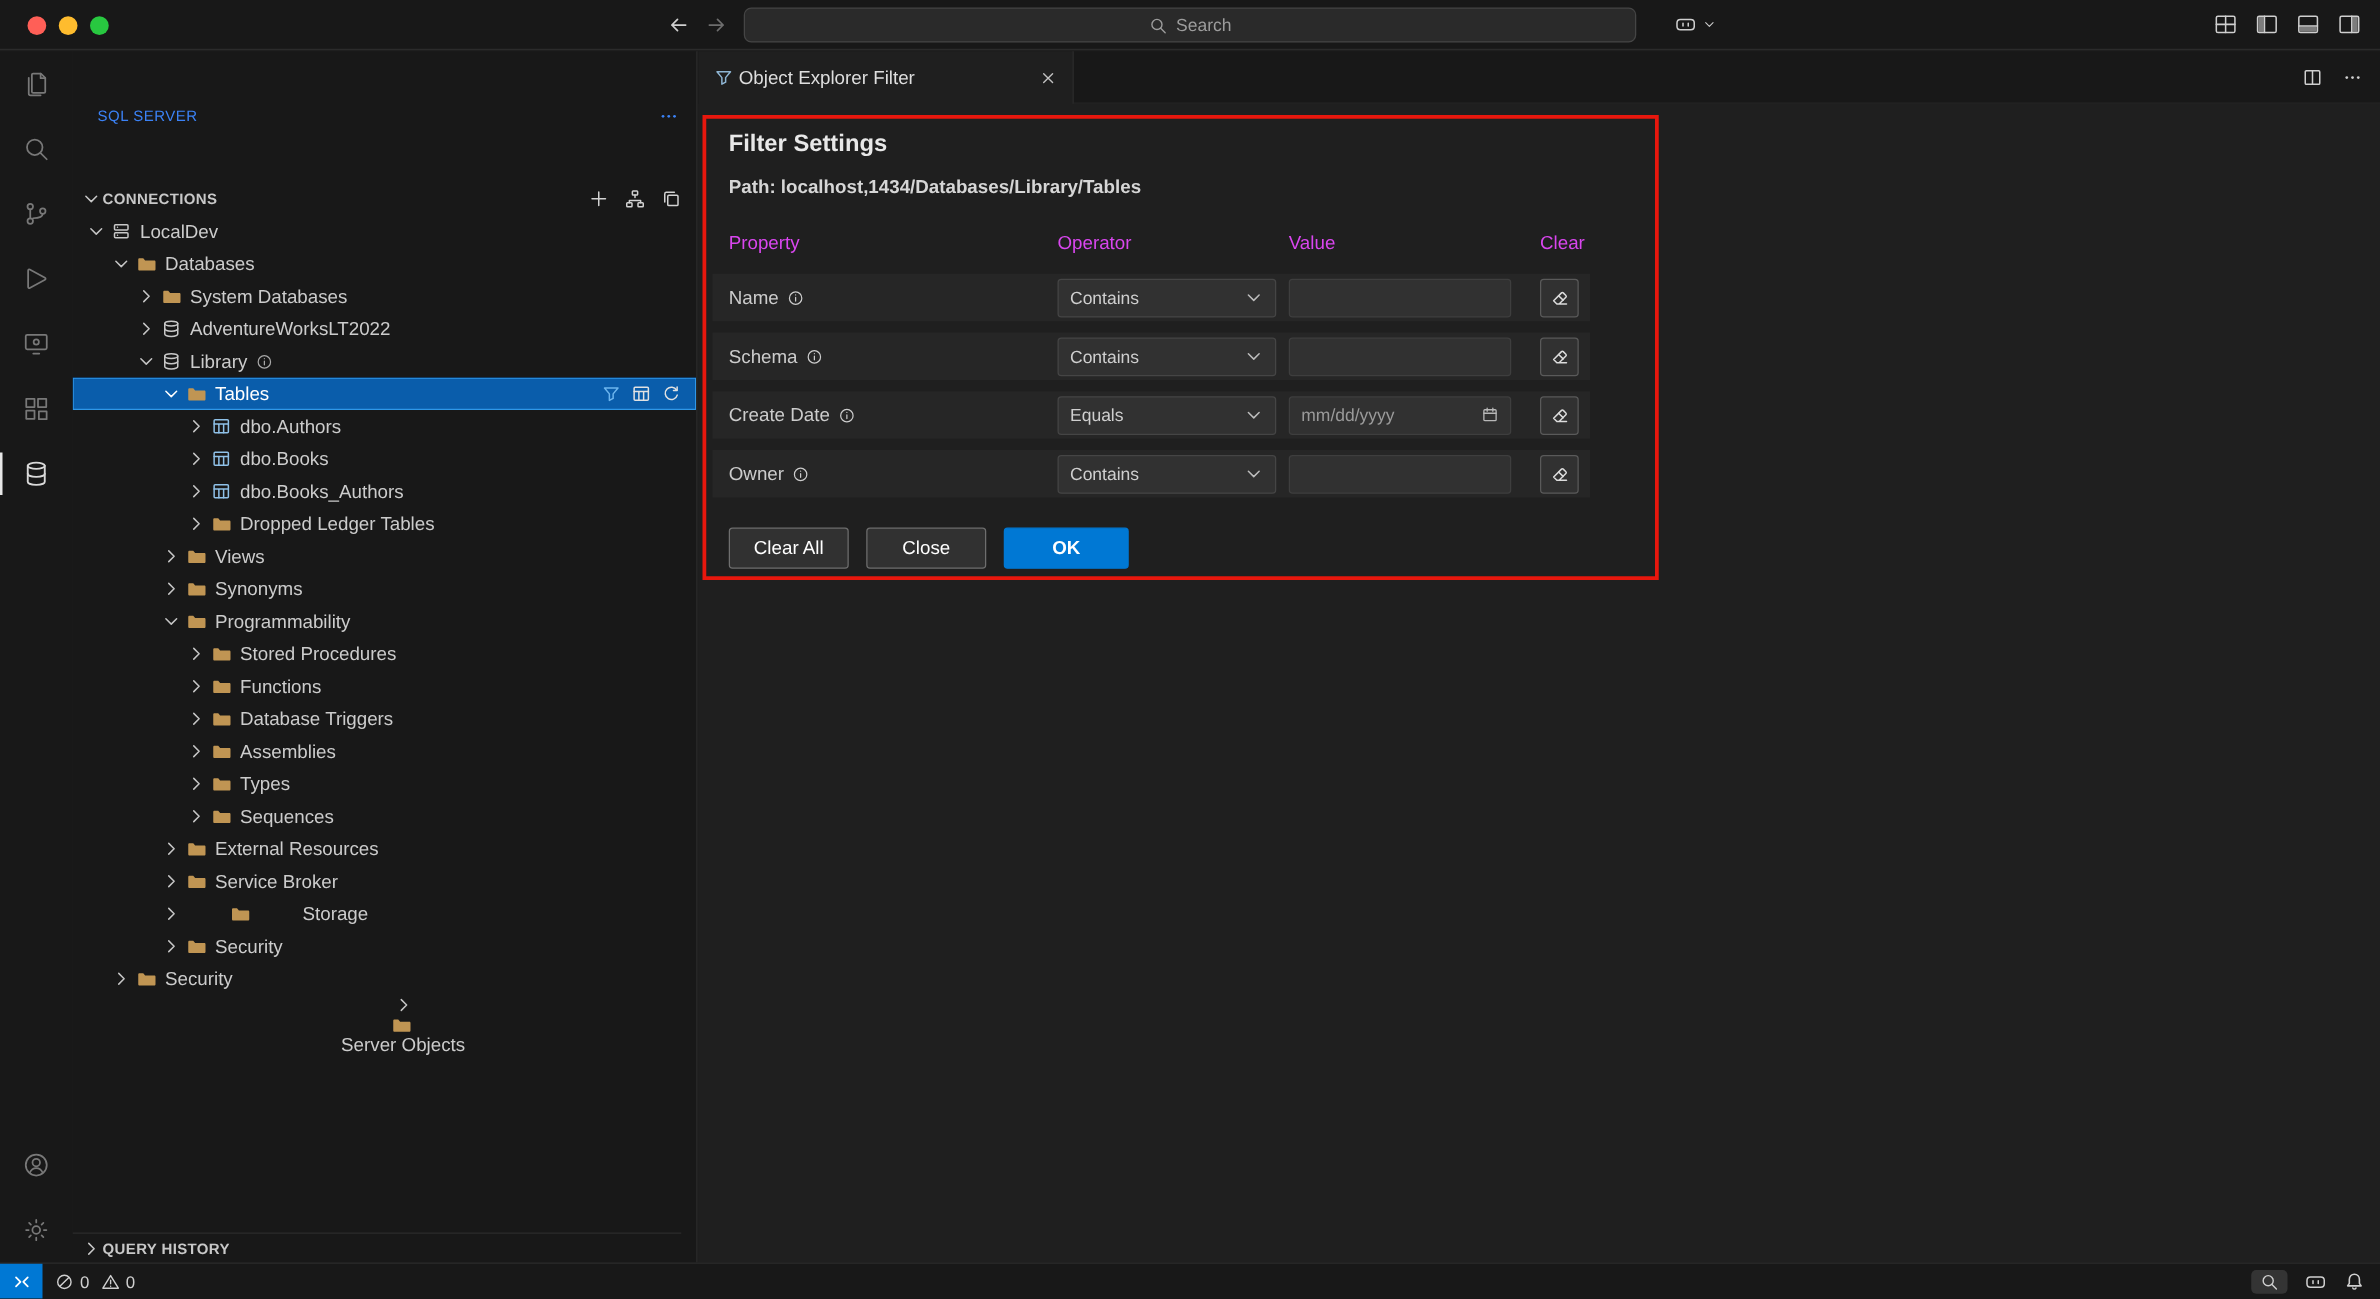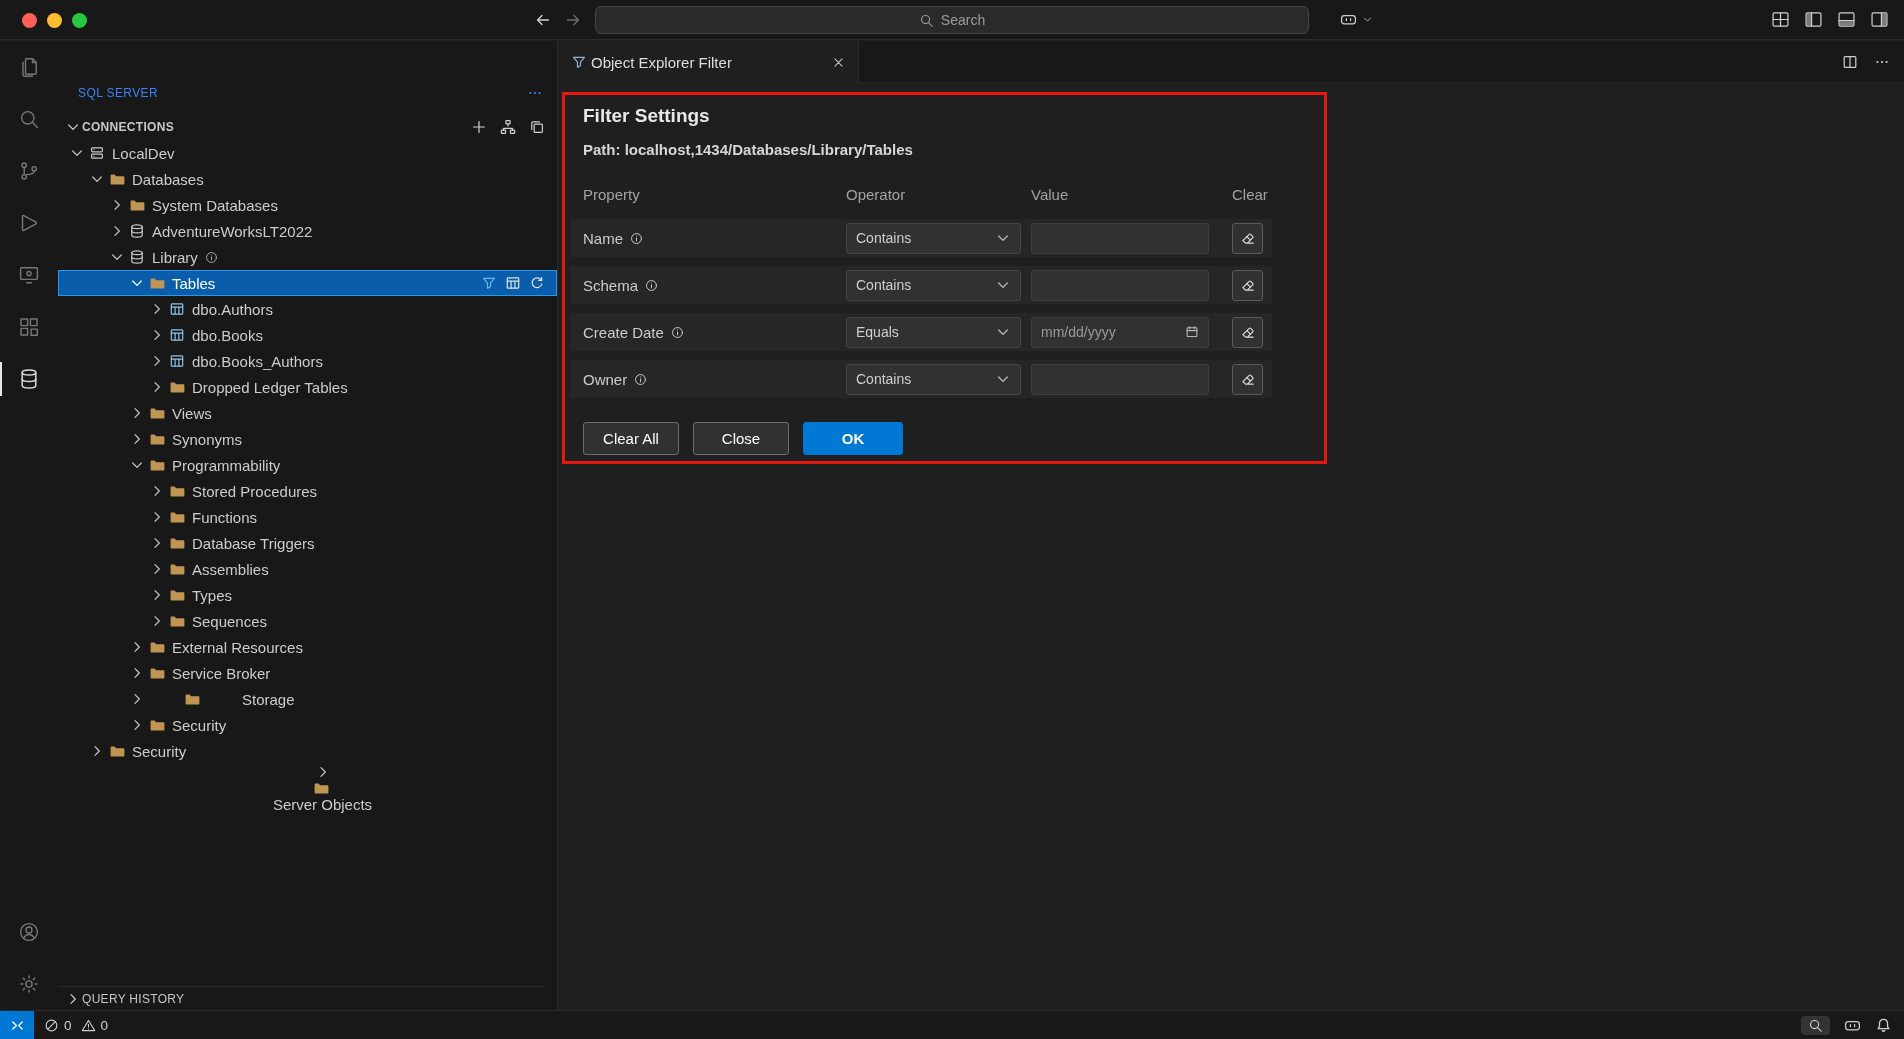--- a/index.html
+++ b/index.html
@@ -29,53 +29,53 @@
   
   .activitybar { position:absolute; top:41px; left:0; width:58px; bottom:29px; background:#181818; display:flex; flex-direction:column; }
   .ab-item { height:52px; display:flex; align-items:center; justify-content:center; color:#787878; position:relative; }
   .ab-item.active { color:#d9d9d9; }
   .ab-item.active::before { content:""; position:absolute; left:0; top:9px; bottom:9px; width:2px; background:#e7e7e7; }
   .ab-bottom { margin-top:auto; }
 
   
   .sidebar { position:absolute; top:41px; left:58px; width:500px; bottom:29px; background:#181818; border-right:1px solid #2b2b2b; overflow:hidden; }
   .sb-title { height:42px; display:flex; align-items:center; padding:0 14px 0 20px; color:#3b82f6; font-size:12px; letter-spacing:.4px;margin-top:31px; }
-  .sect-row { height:26px; display:flex; align-items:center; font-weight:700; font-size:12px; color:#c8c8c8; padding-left:6px; letter-spacing:.3px; }
+  .sect-row { height:26px; display:flex; align-items:center; font-weight:700; font-size:12px; color:#c8c8c8; padding-left:6px; letter-spacing:.3px;margin-top:32px; }
   .sect-row .chev { width:18px; }
   .conn-actions { margin-left:auto; display:flex; gap:13px; padding-right:12px; color:#d2d2d2; }
   #tree { width:100%; }
   .tree-row { height:26px; display:flex; align-items:center; font-size:15px; color:#cccccc; white-space:nowrap; }
   .tree-row .chev { width:18px; min-width:18px; display:flex; justify-content:center; color:#c5c5c5; }
   .tree-row .ticon { width:18px; min-width:18px; display:flex; justify-content:center; margin:0 6px 0 2px; color:#c8c8c8; }
   .tree-row .ticon[data-name="table-icon"] { color:var(--table-icon,#8fc1e8); }
   .tree-row.selected { background:var(--selection-blue,#0a5dab); color:#ffffff; box-shadow:inset 0 0 0 1px var(--selection-outline,#2f97e8); }
   .tree-row.selected .chev { color:#ffffff; }
   .tinfo { margin-left:7px; color:#a8a8a8; }
   .taction { width:24px; display:flex; justify-content:center; color:#e2e2e2; }
   .taction[data-name="filter-action"] { color:#6cb5ee; }
   .tree-row .actions { margin-left:auto; display:flex; padding-right:8px; }
   .query-history { position:absolute; left:0; right:12px; bottom:0; height:24px; border-top:1px solid #2b2b2b; background:#181818;
-                   display:flex; align-items:center; font-weight:400; font-size:12px; color:#c8c8c8; padding-left:6px; letter-spacing:.3px; }
+                   display:flex; align-items:center; font-weight:700; font-size:12px; color:#c8c8c8; padding-left:6px; letter-spacing:.3px; }
   .query-history .chev { width:18px; }
 
   
   .editor { position:absolute; top:41px; left:559px; right:0; bottom:29px; background:#1f1f1f; }
   .tabstrip { position:absolute; top:0; left:0; right:0; height:42px; background:#181818; border-bottom:1px solid #252525; display:flex; }
   .tab { width:300px; height:42px; background:#1f1f1f; display:flex; align-items:center; padding:0 12px; gap:4px; color:#dedede; font-size:15px; border-right:1px solid #2b2b2b; }
   .tabicon { color:#8fb6d4; }
   .tab-close { margin-left:auto; color:#c0c0c0; }
   .editor-actions { margin-left:auto; display:flex; align-items:center; gap:16px; padding-right:14px; color:#cfcfcf; }
   .editor-body { position:absolute; top:42px; left:0; right:0; bottom:0; }
   .red-annotation { position:absolute; left:3px; top:9px; width:765px; height:372px; border:3px solid var(--annotation-red,#e8170d); pointer-events:none; z-index:5; }
 
   .panel { padding:21px 0 0 11px; }
   .panel-title { font-size:19px; font-weight:600; color:#e8e8e8; margin-left:13px; line-height:24px; }
   .panel-path { margin:13px 0 0 13px; font-size:15px; font-weight:700; color:#d6d6d6; line-height:18px; }
   .fhead, .frow { display:grid; grid-template-columns:263px 185px 201px 1fr; align-items:center; padding-left:13px; width:702px; }
-  .fhead { margin-top:25px; height:20px; font-size:15px; color:#a3a3a3; }
+  .fhead { margin-top:25px; height:20px; font-size:15px; color:#d946ef; }
   .frow { margin-top:9px; height:38px; background:#262626; font-size:15px; color:#cccccc; }
   .frow:first-of-type { margin-top:15px; }
   .fprop { display:flex; align-items:center; gap:7px; }
   .dropdown { width:175px; height:31px; background:#313131; border:1px solid #454545; border-radius:3px; display:flex; align-items:center; padding:0 9px; font-size:14px; color:#cfcfcf; }
   .dropdown .ddchev { margin-left:auto; color:#bdbdbd; }
   .vinput { width:178px; height:31px; background:#313131; border:1px solid #3e3e3e; border-radius:3px; display:flex; align-items:center; padding:0 9px; font-size:14px; color:#cfcfcf; }
   .vinput .ph { color:#9a9a9a; }
   .vinput .calicon { margin-left:auto; color:#b8b8b8; }
   .clear-btn { width:31px; height:31px; background:#313131; border:1px solid #5a5a5a; border-radius:3px; display:flex; align-items:center; justify-content:center; color:#dcdcdc; cursor:pointer; }
   .btn-row { display:flex; gap:14px; margin:24px 0 0 13px; }

